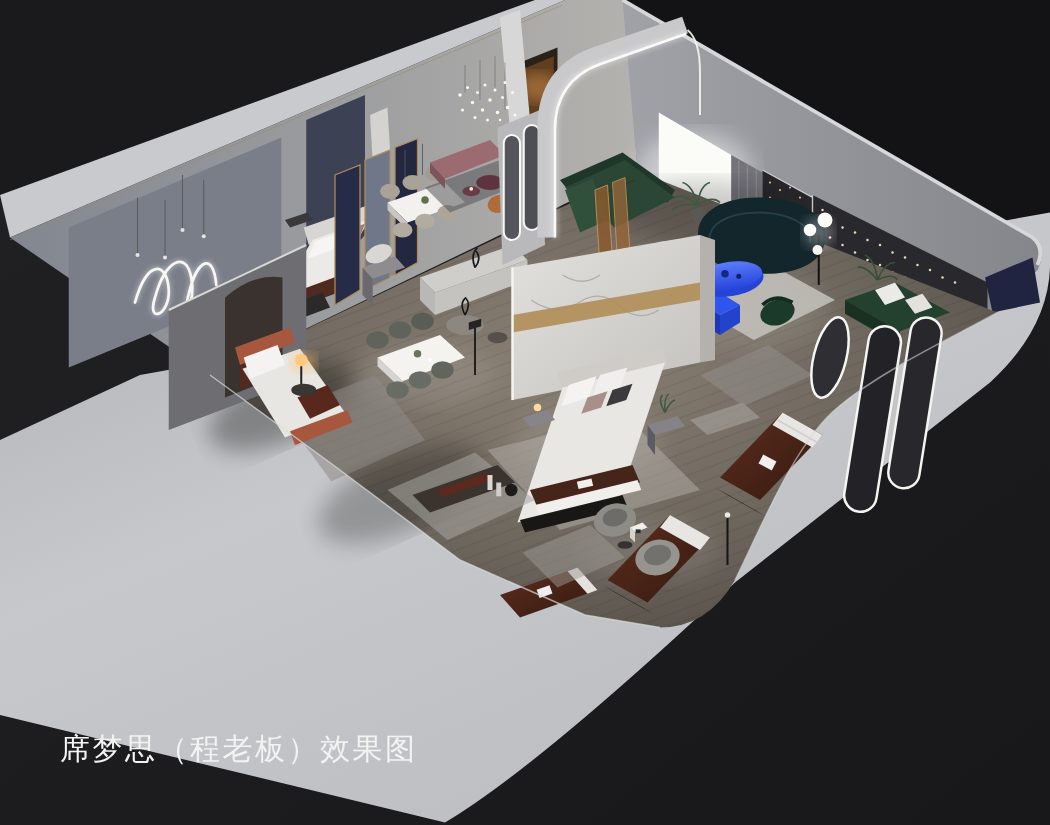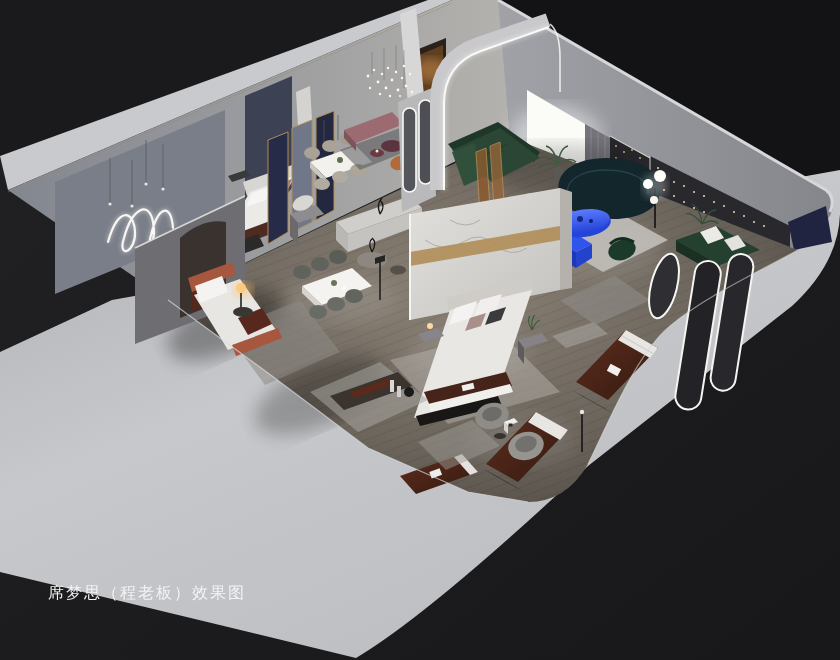--- a/index.html
+++ b/index.html
@@ -1,19 +1,19 @@
 <!DOCTYPE html>
 <html><head>
 <meta charset="utf-8">
 <style>
   html,body{margin:0;padding:0;background:#101012;}
   .stage{position:relative;width:840px;height:660px;overflow:hidden;
          background:#1b1b1d;font-family:"DejaVu Sans","Liberation Sans",sans-serif;}
   .scene{position:absolute;inset:0;display:block;}
-  .caption{position:absolute;left:48px;top:583px;font-size:16px;font-weight:500;
+  .caption{position:absolute;left:48px;top:583px;font-size:24px;font-weight:500;
            color:#f3f3f3;letter-spacing:2px;white-space:nowrap;
            font-family:Liberation Serif, serif;}
 </style>
 </head>
 <body>
 
 <div class="stage">
 <svg class="scene" viewBox="0 0 840 660">
   <defs>
     <linearGradient id="bgGrad" x1="0" y1="0" x2="1" y2="1">

